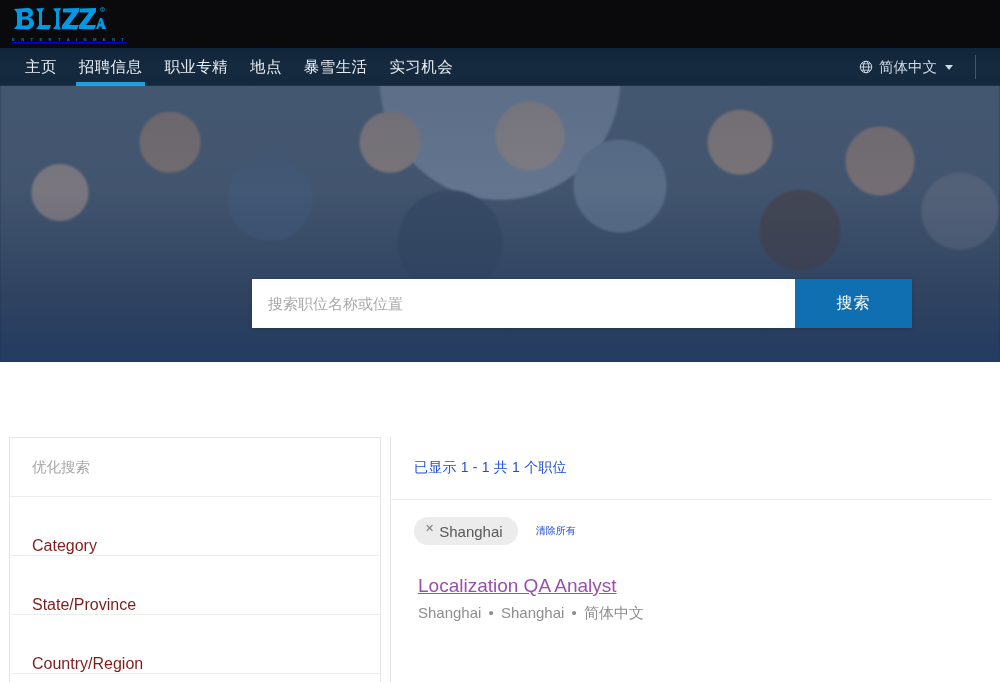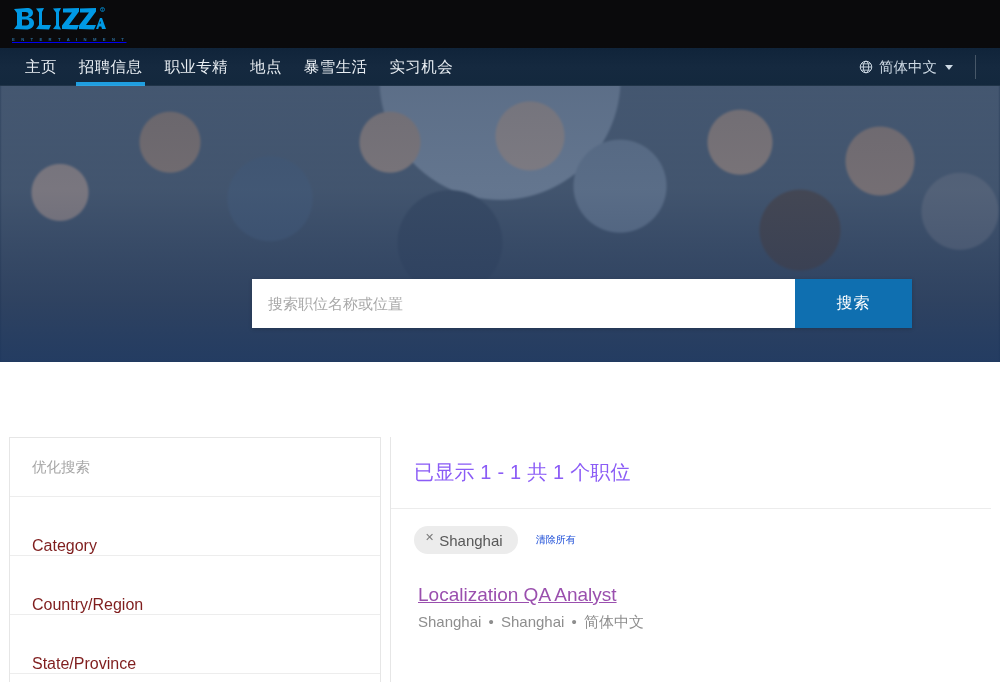--- a/index.html
+++ b/index.html
@@ -176,21 +176,21 @@
 
   .results {
     position: absolute; left: 390px; top: 75px;
     width: 601px;
     background: #ffffff;
     border-left: 1px solid #e6e6e6;
     height: 245px;
   }
   .results-count {
     padding: 22px 0 0 23px;
-    color: #8b5cf6; font-size: 20px;
+    color: #1d4ed8; font-size: 14px;
     letter-spacing: 0.2px;
   }
   .results-divider {
     margin-top: 22px;
     height: 1px; background: #ececec;
   }
   .chips {
     display: flex; align-items: center;
     padding: 17px 0 0 23px;
     gap: 18px;
@@ -297,24 +297,24 @@
   </div>
 
   <div class="content">
 
     <div class="facets">
       <div class="facet-head">优化搜索</div>
       <div class="facet-row">
         <span>Category</span>
       </div>
       <div class="facet-row">
+        <span>State/Province</span>
+      </div>
+      <div class="facet-row">
         <span>Country/Region</span>
-      </div>
-      <div class="facet-row">
-        <span>State/Province</span>
       </div>
       <div class="facet-row partial"></div>
     </div>
 
     <div class="results">
       <div class="results-count">已显示 1 - 1 共 1 个职位</div>
       <div class="results-divider"></div>
 
       <div class="chips">
         <div class="chip">

